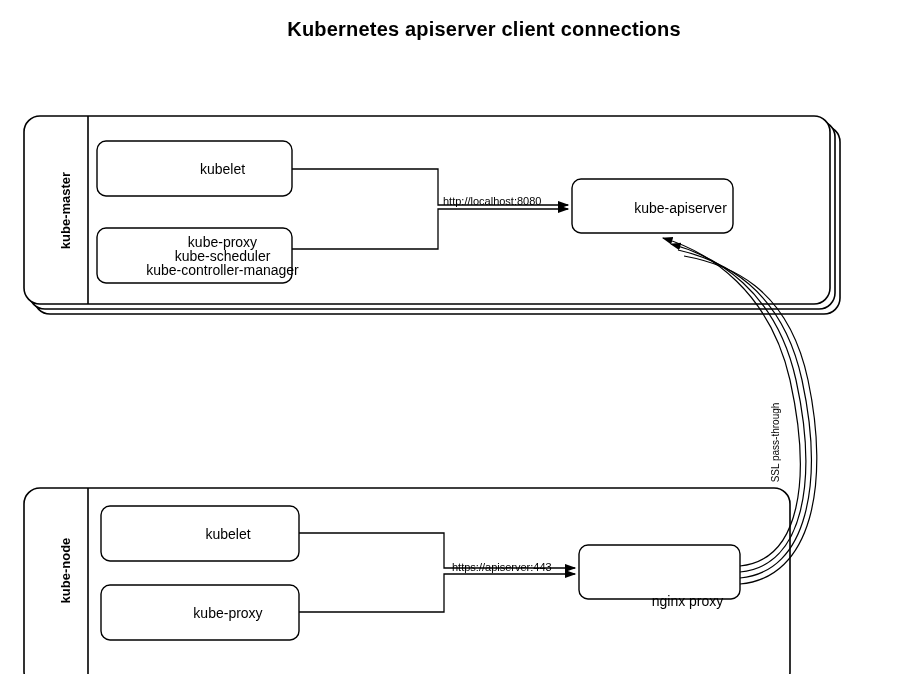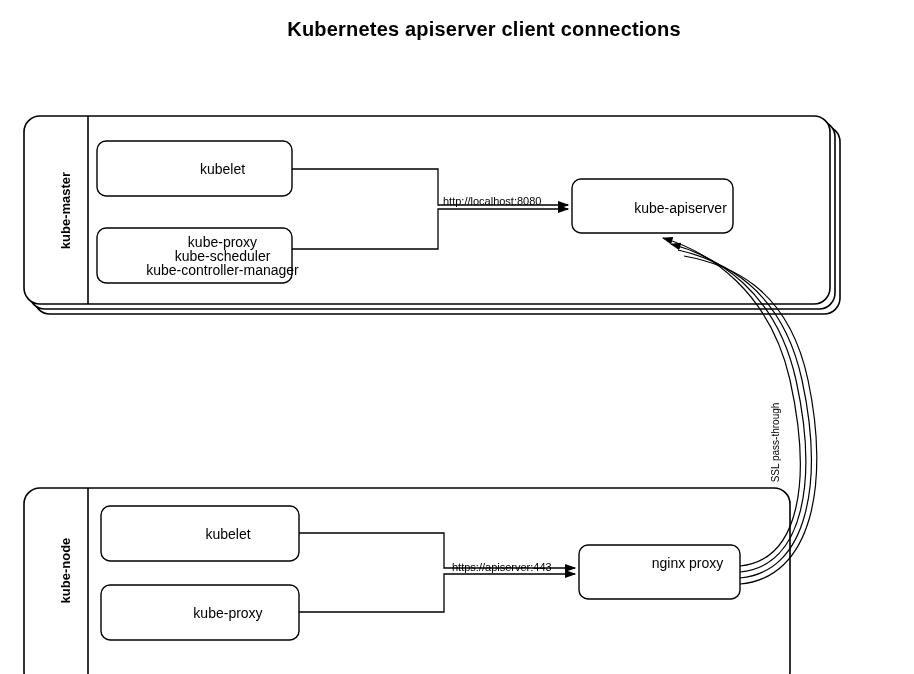--- a/index.html
+++ b/index.html
@@ -134,19 +134,19 @@
   <div class="boxlabel" style="left:572px; top:179px; width:161px; height:58px;">kube-apiserver</div>
 
   <div class="lbl" style="left:443px; top:195px;">http://localhost:8080</div>
 
   <div class="vlabel rot90" style="left:20px; top:563px; width:90px; text-align:center;">kube-node</div>
 
   <div class="boxlabel" style="left:101px; top:506px; width:198px; height:55px;">kubelet</div>
 
   <div class="boxlabel" style="left:101px; top:585px; width:198px; height:55px;">kube-proxy</div>
 
-  <div class="boxlabel" style="left:579px; top:528px; width:161px; height:70px;text-align:center;">nginx proxy</div>
+  <div class="boxlabel" style="left:579px; top:566px; width:161px; height:70px;text-align:center;">nginx proxy</div>
 
   <div class="lbl" style="left:452px; top:561px;">https://apiserver:443</div>
 
   <div class="sslrot" style="left:705px; top:437px; width:140px; text-align:center;">SSL pass-through</div>
 
 </div>
 
 </body></html>

